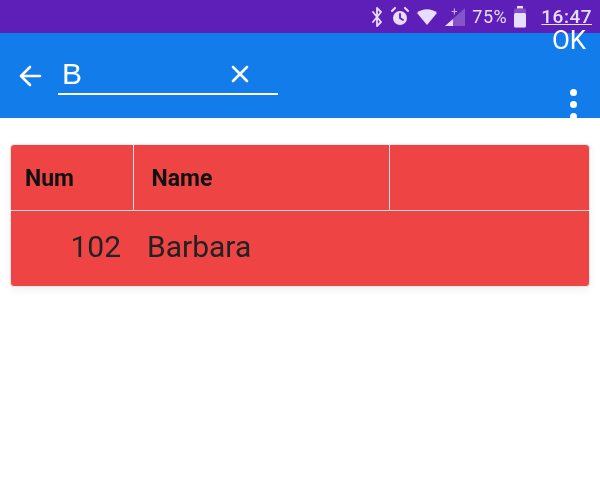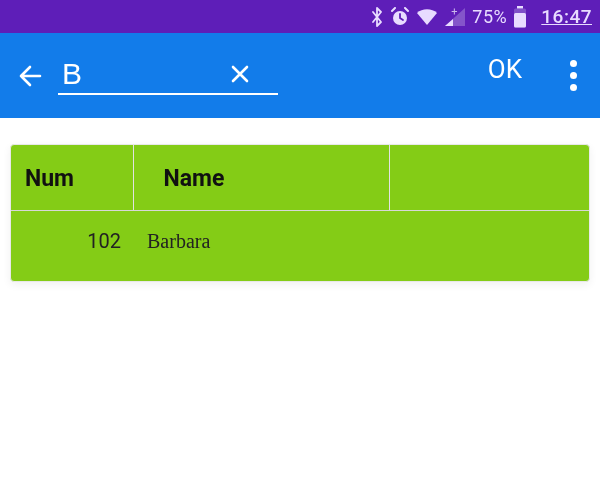--- a/index.html
+++ b/index.html
@@ -40,46 +40,46 @@
     min-width: 220px;
   }
   .search-input {
     background: transparent; border: none; outline: none;
     color: #fff; font-size: 30px; font-weight: 400;
     width: 160px; caret-color: #bfe1ff;
     padding: 0 2px;
   }
   .clear-btn { width:32px; height:32px; display:flex; align-items:center; justify-content:center; cursor:pointer; }
 
-  .app-actions { margin-left: auto; display:flex; gap: 28px; }
+  .app-actions { margin-left: auto; display:flex; align-items:center; gap: 28px; flex-direction: column; }
   .txt-btn { color:#fff; font-size: 26px; font-weight: 400; cursor:pointer; }
   .overflow-btn { width:30px; display:flex; flex-direction:column; align-items:center; gap:5px; cursor:pointer; padding:6px 4px; margin-left:8px; }
   .overflow-btn span { width:7px; height:7px; background:#fff; border-radius:50%; }
 
   .sheet {
     margin: 26px 10px 0 10px;
     border: 1px solid #e8e8e8;
     border-radius: 4px;
     box-shadow: 0 3px 8px rgba(0,0,0,0.06);
-    background:#84cc16;
+    background:#ef4444;
   }
   table { width:100%; border-collapse: collapse; }
   thead th {
     text-align:left; font-size:23px; font-weight:700; color:#111;
     padding: 20px 8px 18px 8px;
     border-bottom: 1px solid #d7d7d7;
   }
   thead th + th { border-left: 1px solid #e2e2e2; }
   thead th.num { width: 122px; padding-left: 14px; }
-  thead th.name { padding-left: 30px; }
+  thead th.name { padding-left: 18px; }
   thead th.spacer { width: 200px; }
 
-  tbody td { font-size:20px; color:#222; padding: 28px 8px; }
+  tbody td { font-size:30px; color:#222; padding: 22px 8px; }
   tbody td.num { text-align:right; padding-right: 12px; width:122px; }
-  tbody td.name { padding-left: 14px; font-family: Liberation Serif, serif; }
+  tbody td.name { padding-left: 14px; }
   tbody tr:first-child td { padding-top: 18px; }
 </style>
 </head>
 <body>
 
 <div class="status-bar">
   <span>
     <svg width="14" height="20" viewBox="0 0 14 20" fill="none">
       <path d="M3 5 L11 15 L7 19 L7 1 L11 5 L3 15" stroke="#e8dcff" stroke-width="1.8" stroke-linejoin="round" stroke-linecap="round"></path>
     </svg>

